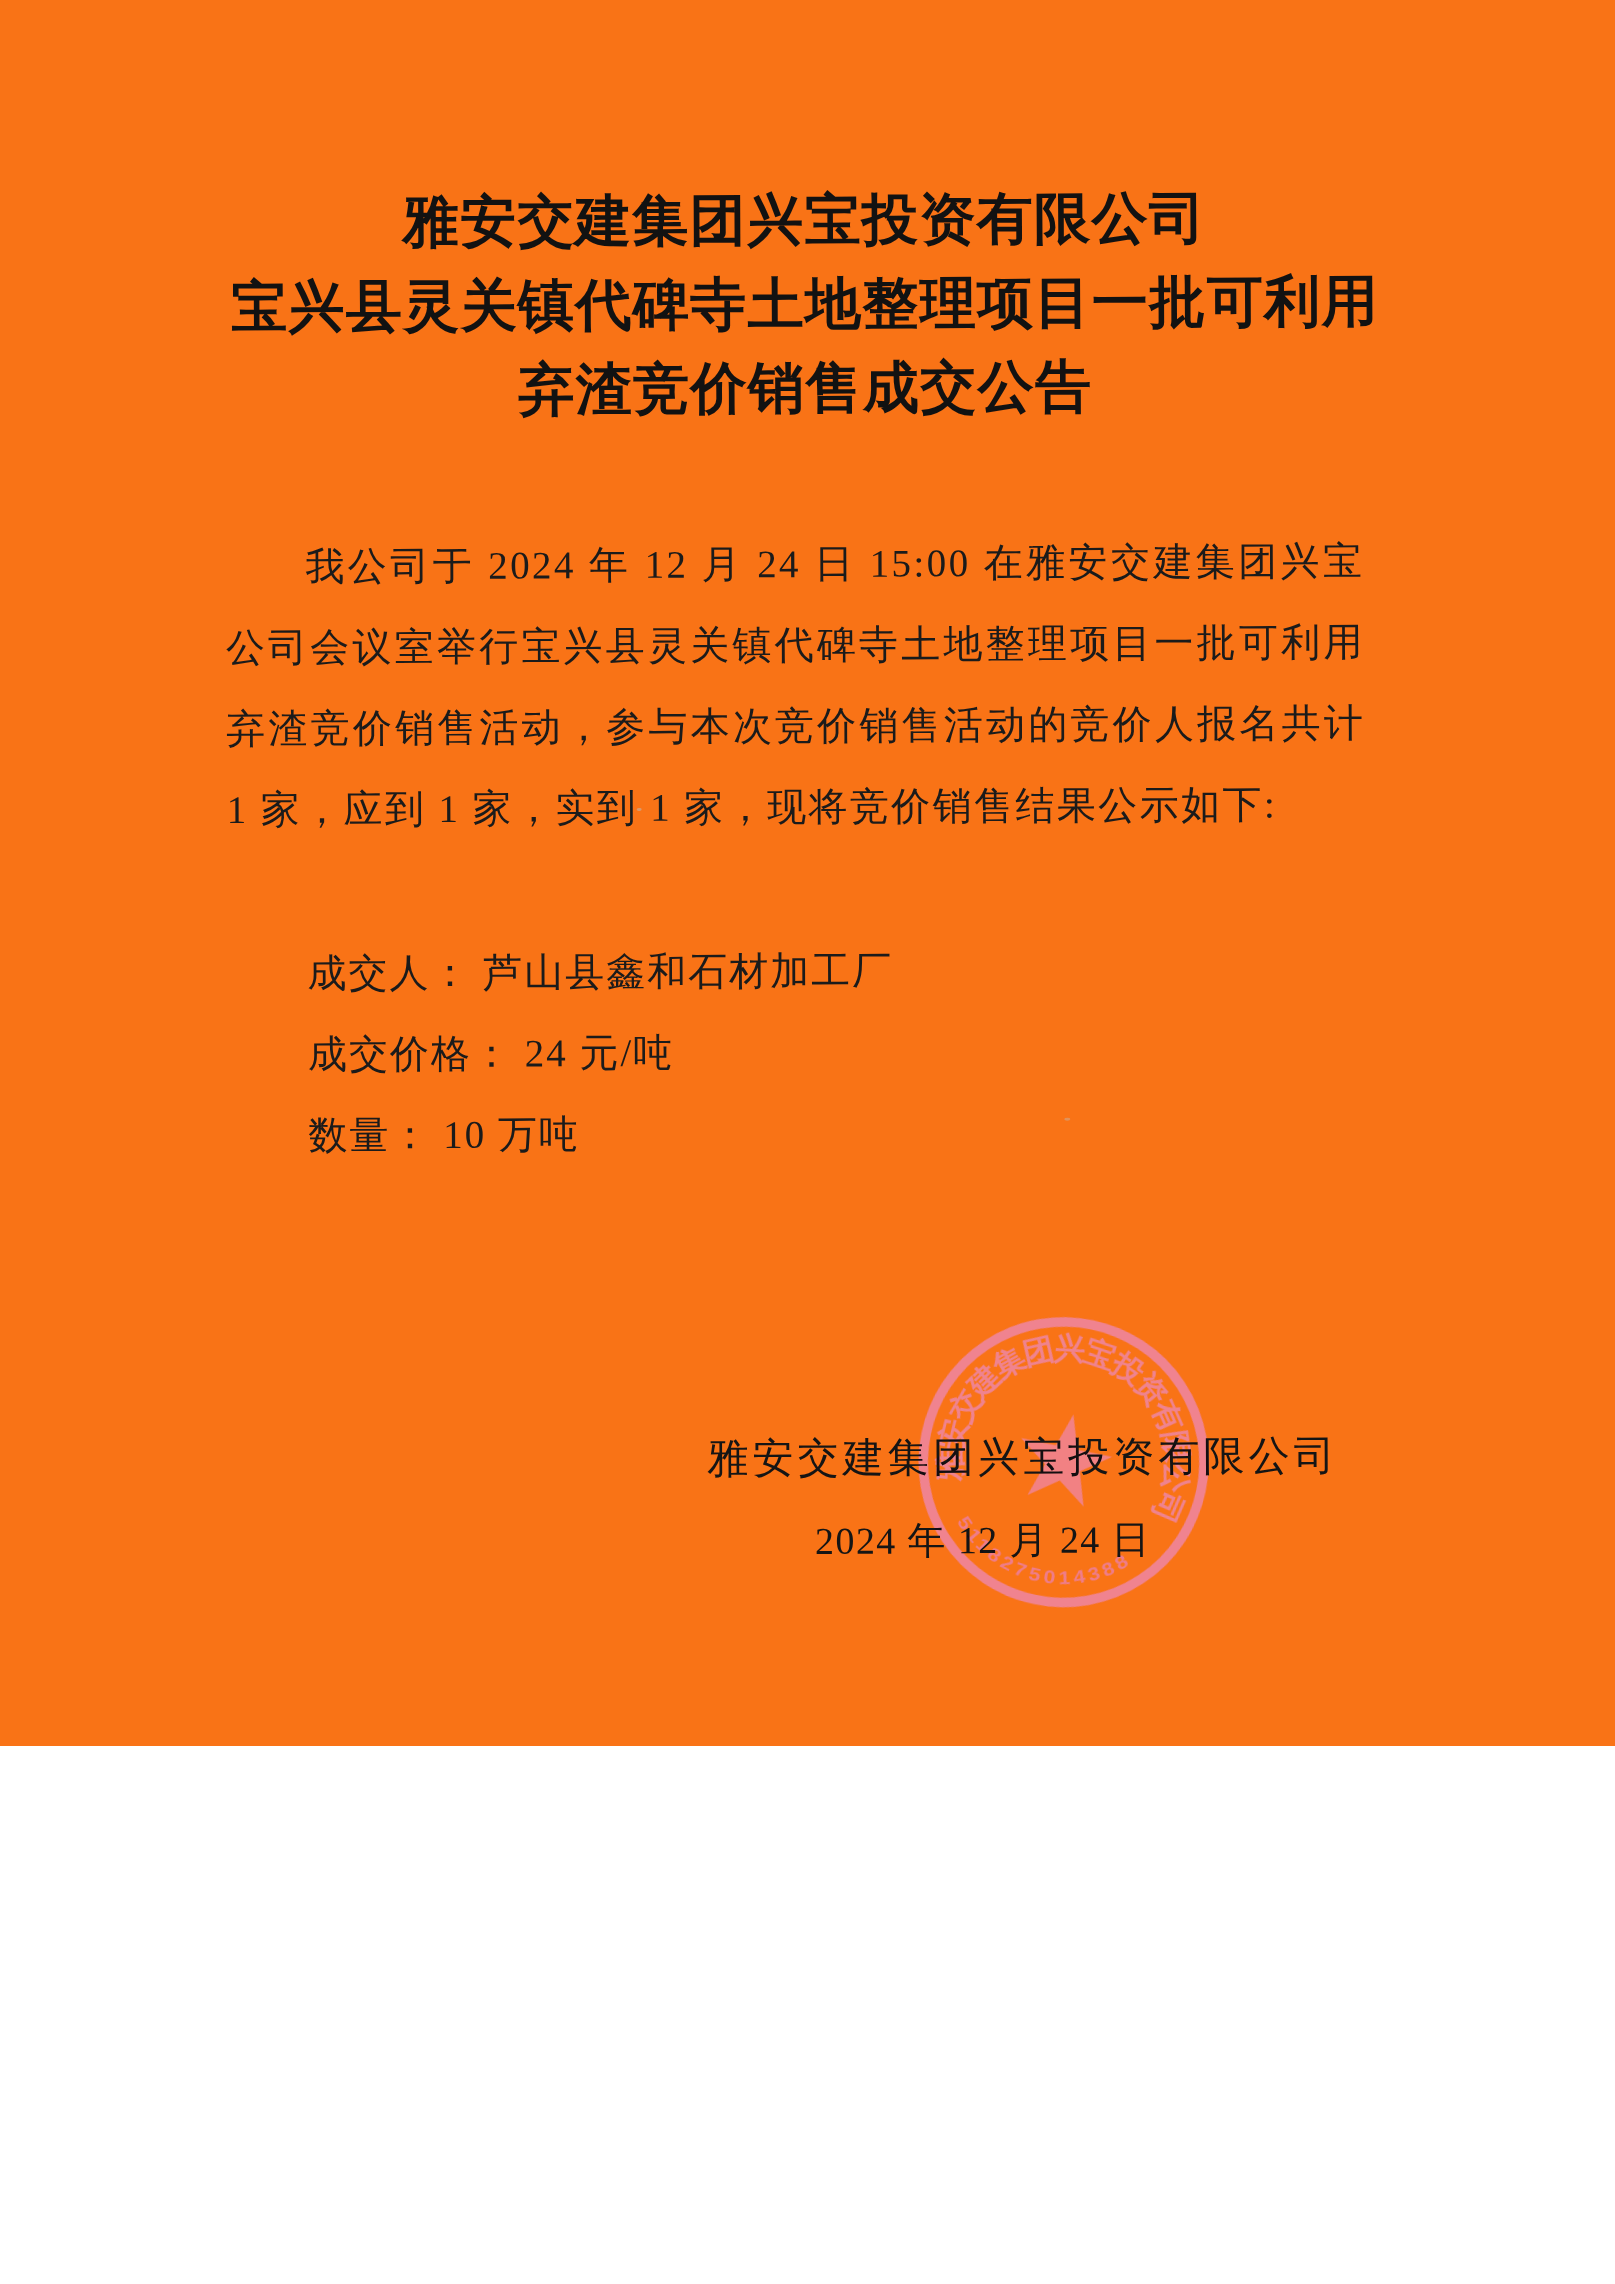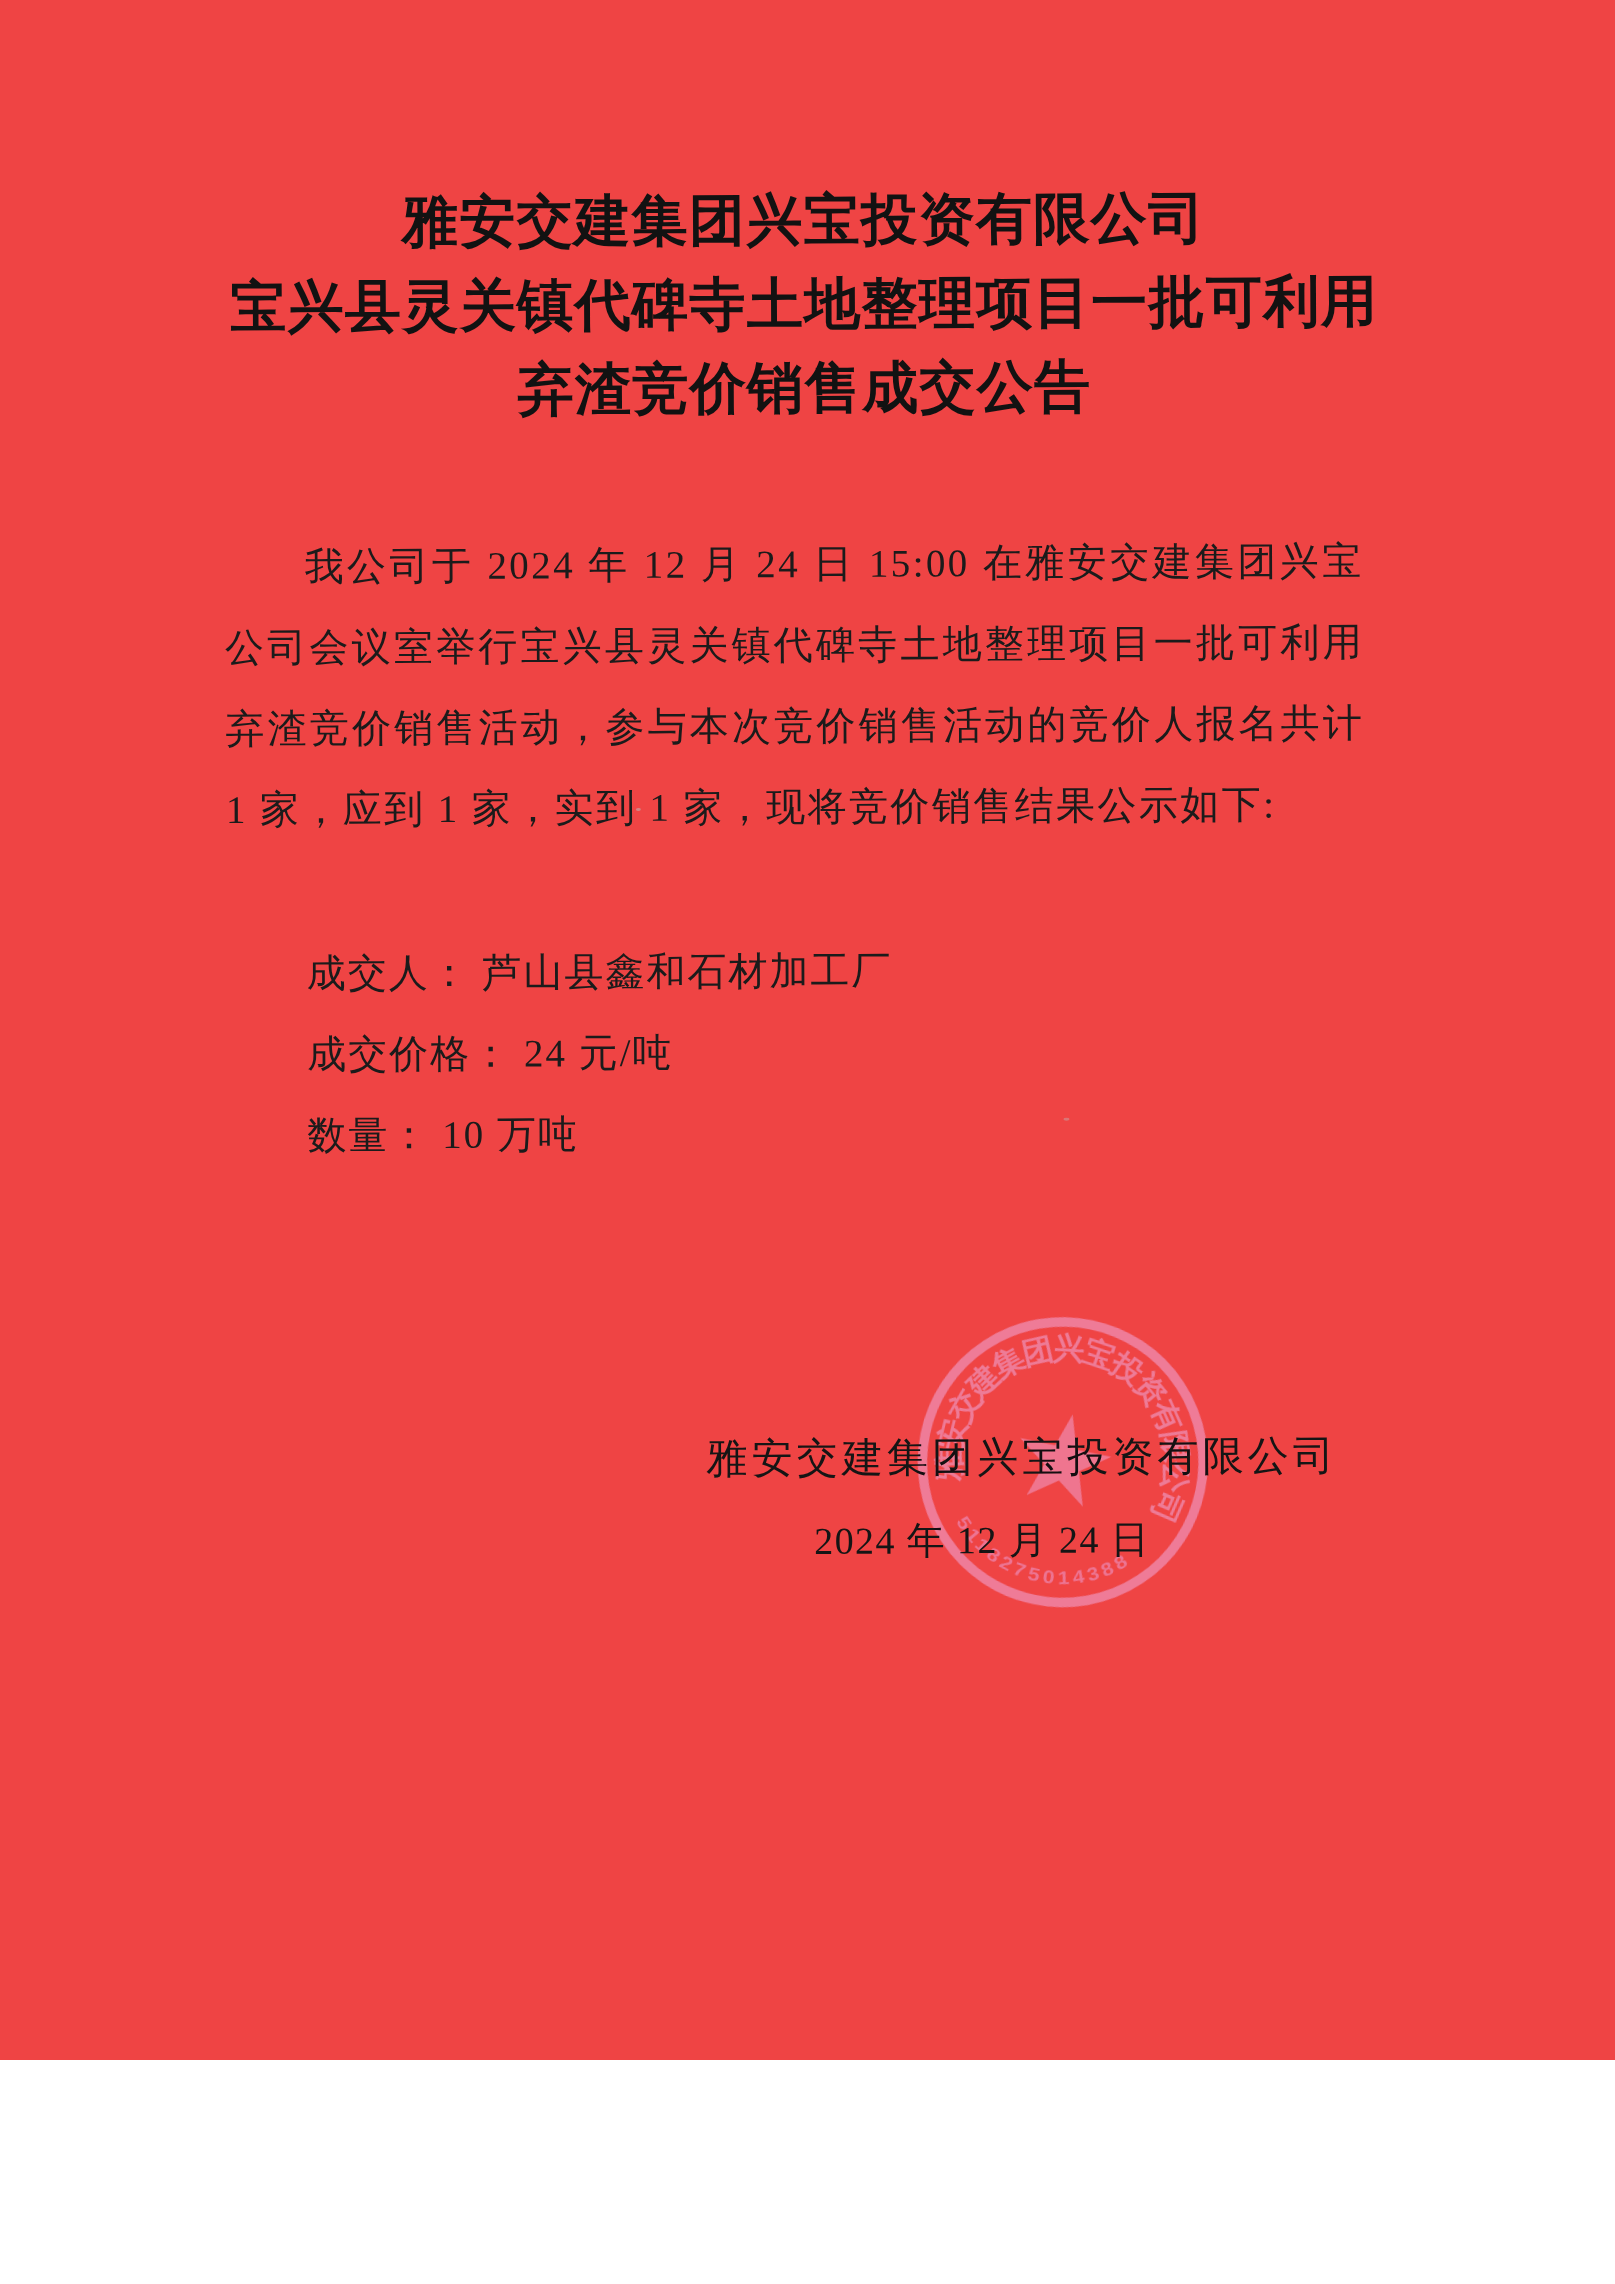--- a/index.html
+++ b/index.html
@@ -5,22 +5,22 @@
   html, body { margin: 0; padding: 0; }
   body {
     width: 1616px; height: 2284px;
     background: #ffffff;
     font-family: "Liberation Serif", "DejaVu Serif", serif;
     color: #1c1c1c;
     overflow: hidden;
   }
   .page {
     position: relative;
-    width: 1616px; height: 2060px;
-    background: #ef4444;
+    width: 1616px; height: 1746px;
+    background: #f97316;
   }
   .content {
     position: absolute; inset: 0;
     transform: rotate(-0.3deg);
   }
   .doc-title {
     position: absolute;
     top: 178px; left: 0; width: 100%;
     text-align: center;
     font-size: 56px;

